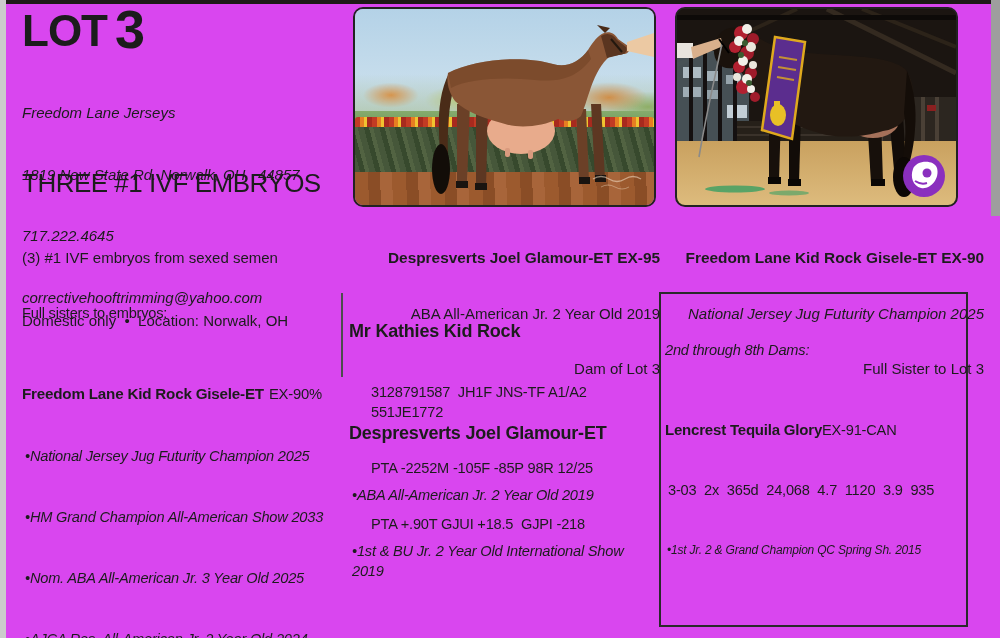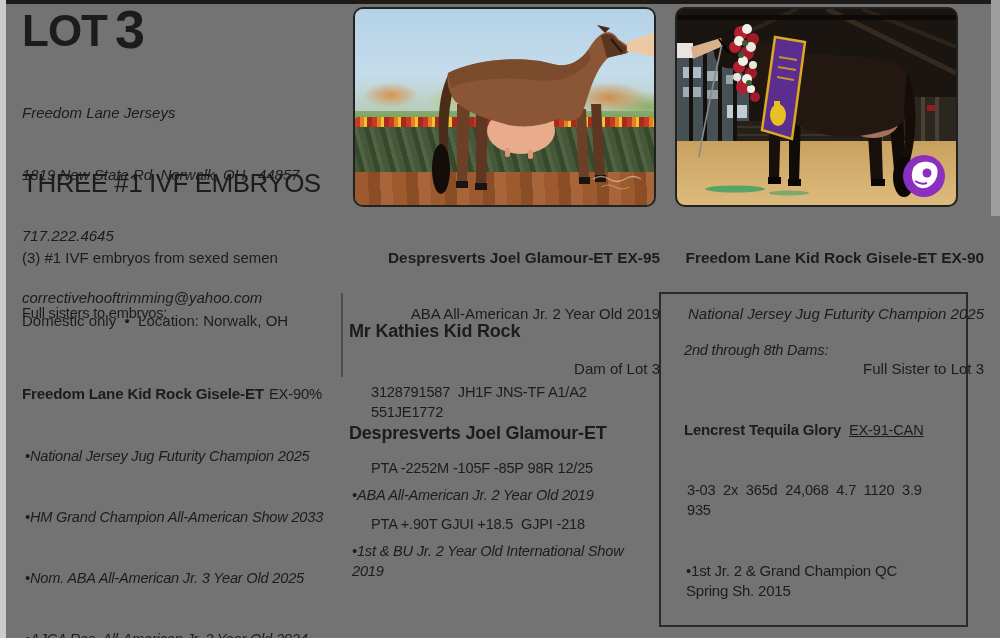--- a/index.html
+++ b/index.html
@@ -1,16 +1,16 @@
 <!DOCTYPE html>
 <html><head>
 <meta charset="utf-8">
 <style>
   html,body{margin:0;padding:0;background:#fff;}
-  .page{position:relative;width:1000px;height:638px;background:#737373;overflow:hidden;
+  .page{position:relative;width:1000px;height:638px;background:#d946ef;overflow:hidden;
         font-family:"Liberation Sans",sans-serif;color:#1c1c1c;}
   .abs{position:absolute;}
   .t{white-space:pre-wrap;}
   .it{}
 
   
   .edge-top{left:0;top:0;width:1000px;height:4px;background:#1d1a17;}
   .edge-left{left:0;top:0;width:6px;height:638px;background:#cbcbcb;}
   .edge-right{left:991px;top:0;width:9px;height:216px;background:#9e9e9e;}
 
@@ -34,26 +34,26 @@
   .sire{left:349px;top:285px;width:305px;}
   .sire .hd{font-size:18px;font-weight:bold;letter-spacing:-0.2px;margin-bottom:4px;}
   .sire .ln{font-size:14.6px;line-height:20px;letter-spacing:-0.2px;padding-left:3px;margin-left:19px;}
   .damblk{left:349px;top:387px;width:308px;}
   .damblk .hd{font-size:18px;font-weight:bold;letter-spacing:-0.2px;margin-bottom:5px;}
   .damblk .ln{font-size:14.6px;line-height:20px;letter-spacing:-0.2px;padding-left:3px;}
   .damblk .aw{font-style:italic;}
 
   
   .damsbox{left:659px;top:292px;width:309px;height:335px;border:2px solid #2a2a2a;
-           box-sizing:border-box;padding:7px 23px;font-size:14.6px;line-height:19.9px;letter-spacing:-0.2px;}
+           box-sizing:border-box;padding:7px 4px;font-size:14.6px;line-height:19.9px;letter-spacing:-0.2px;}
   .damsbox .hd{font-style:italic;}
   .damsbox .nm b{font-size:15px;}
-  .damsbox .sc{margin-left:8px;text-decoration:underline;}
+  .damsbox .sc{margin-left:0;}
   .damsbox .rec{padding-left:3px;}
-  .damsbox .aw{padding-left:2px;font-size:15px;}
+  .damsbox .aw{font-style:italic;padding-left:2px;font-size:12px;}
 
   
   .photo{border:2px solid #222;border-radius:10px;overflow:hidden;box-sizing:border-box;}
   .dam-photo{left:353px;top:7px;width:303px;height:200px;}
   .sister-photo{left:675px;top:7px;width:283px;height:200px;background:#1b1511;}
   .dam-photo .sky{position:absolute;left:0;top:0;width:100%;height:52%;
      background:linear-gradient(#b4d2e7,#cfe2ee);}
   .dam-photo .trees{position:absolute;left:0;top:33%;width:100%;height:24%;
      background:
        radial-gradient(40px 18px at 12% 45%, #d6954e 0%, rgba(214,149,78,0) 70%),

